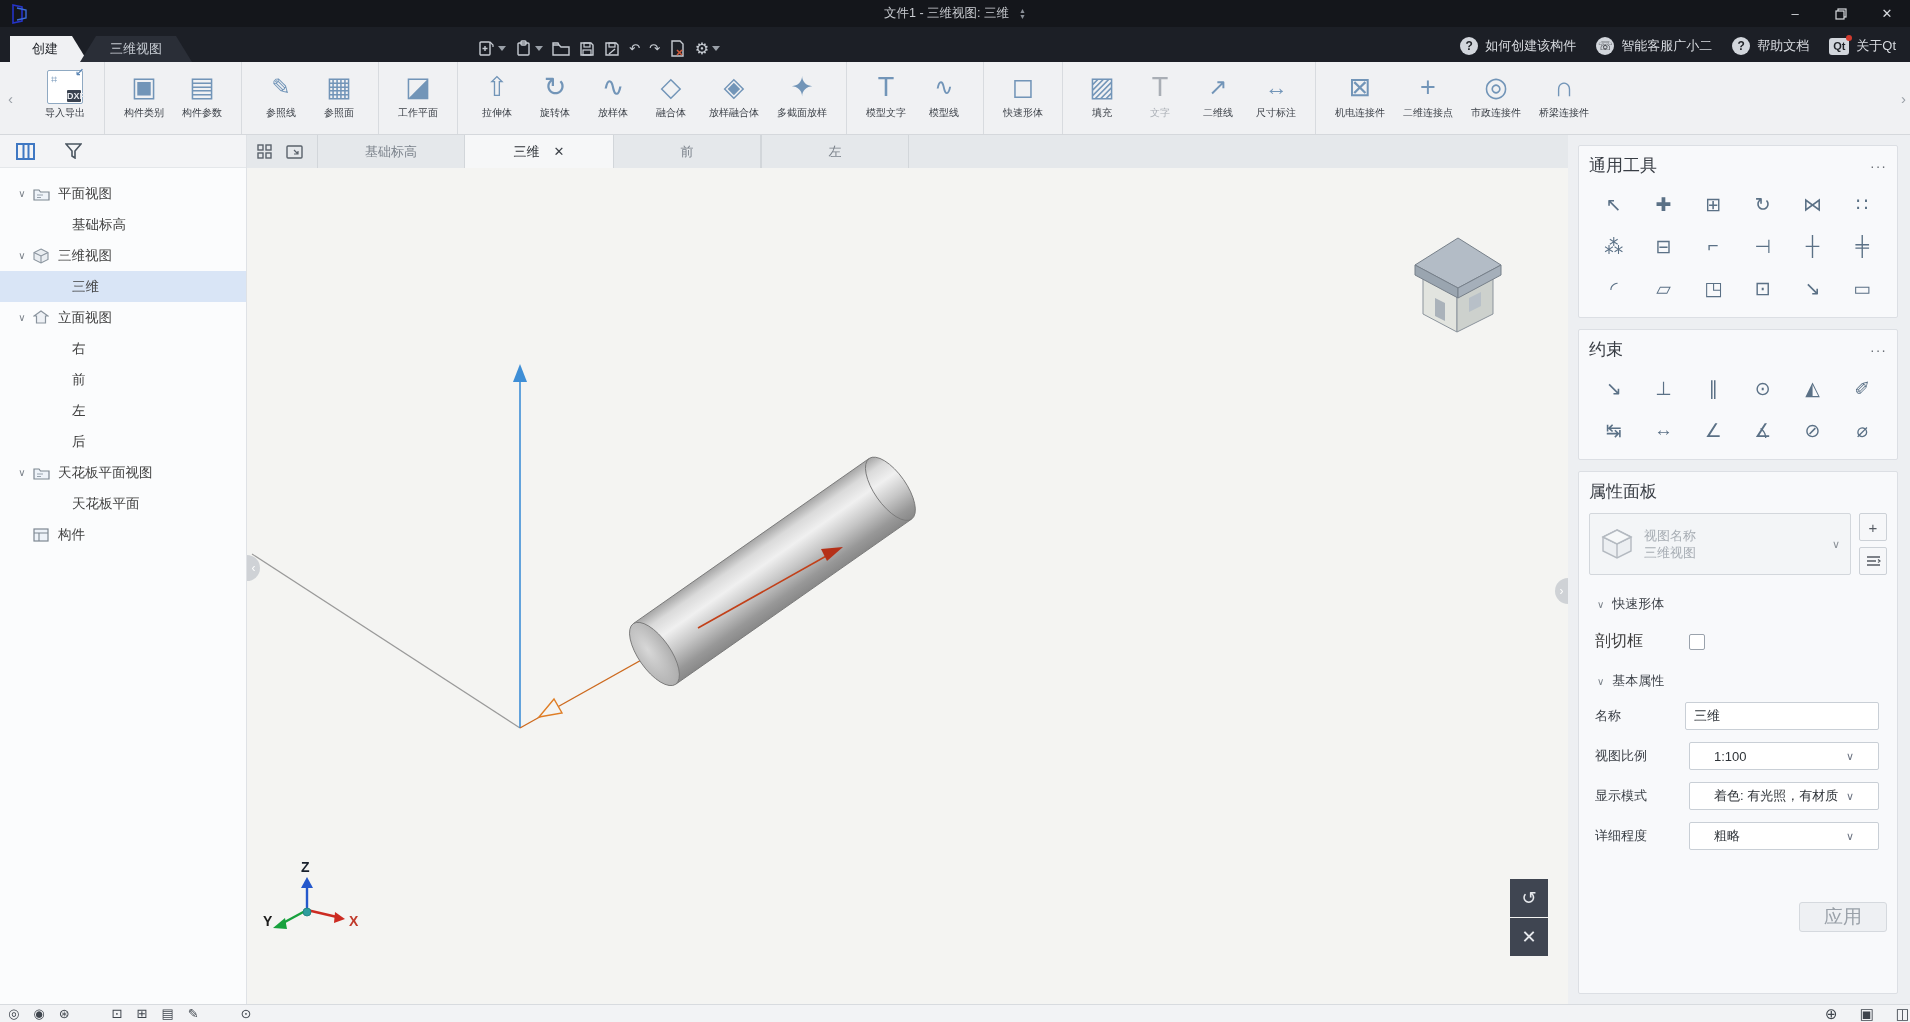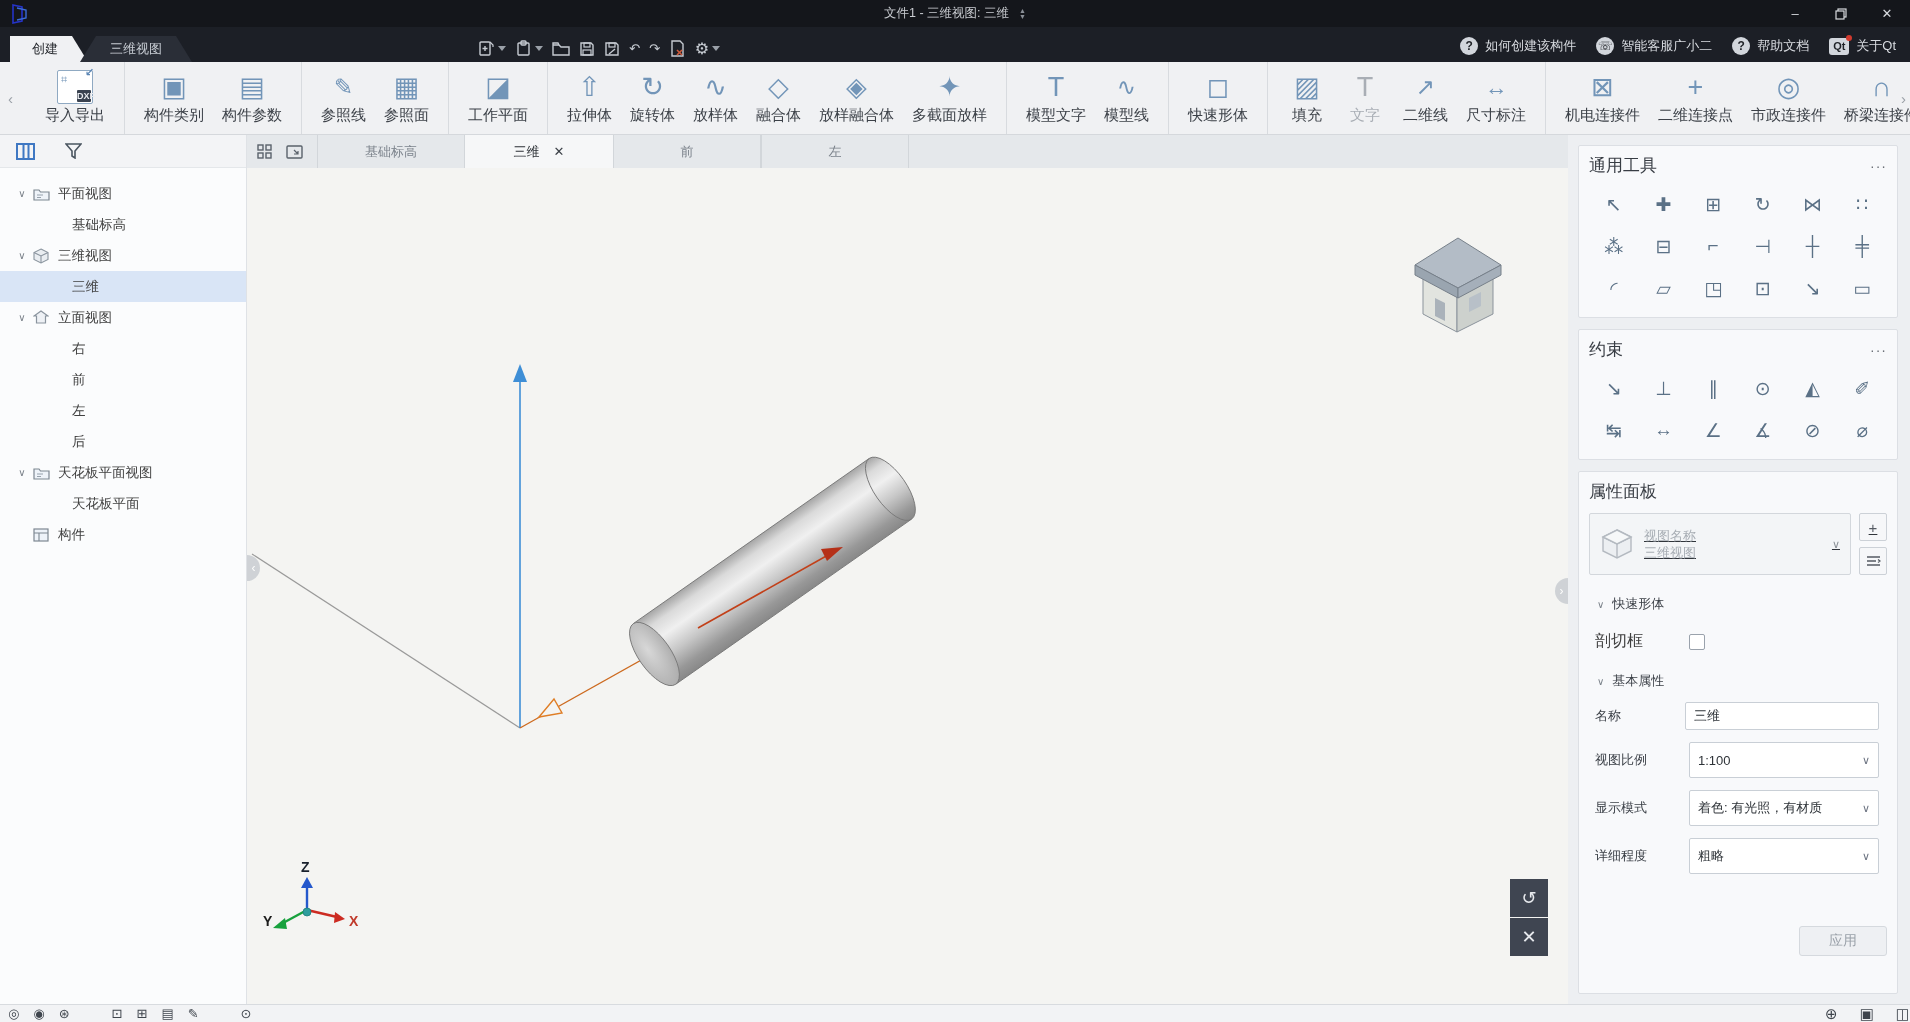--- a/index.html
+++ b/index.html
@@ -37,21 +37,21 @@
 
   
   .ribbon { position:relative; height:73px; background:#f0f1f3; border-bottom:1px solid #d5d8dc; display:flex; align-items:stretch; padding-left:26px; }
   .rscroll { position:absolute; top:28px; color:#9aa0a7; font-size:15px; }
   .rscroll.left { left:8px; } .rscroll.right { right:4px; }
   .rgroup { display:flex; align-items:stretch; border-right:1px solid #d8dbdf; padding:0 10px; }
   .ritem { display:flex; flex-direction:column; align-items:center; justify-content:flex-start; padding:7px 9px 4px;
     cursor:pointer; min-width:58px; }
   .ricon { height:36px; display:flex; align-items:center; justify-content:center; font-size:27px; color:#7295b8; }
   .ricon.small { font-size:23px; }
-  .rlabel { font-size:15px; color:#3c4148; white-space:nowrap; margin-top:1px; }
+  .rlabel { font-size:10px; color:#3c4148; white-space:nowrap; margin-top:1px; }
   .ritem.dim .ricon, .ritem.dim .rlabel { color:#a9aeb5; }
   .dxficon { width:36px; height:34px; position:relative; border:1px solid #8fa9c2; border-radius:2px; background:#fff; }
   .dxficon .pat { position:absolute; left:3px; top:2px; color:#7295b8; font-size:11px; }
   .dxficon .arr { position:absolute; right:-2px; top:-5px; color:#5d87b5; font-size:11px; font-weight:bold; }
   .dxfbadge { position:absolute; left:19px; bottom:1px; right:1px; background:#3a4250; color:#e8eaee;
     font-size:9px; font-weight:bold; text-align:center; border-radius:1px; line-height:12px; }
 
   
   .main { display:flex; height:869px; }
   .sidebar { width:247px; background:#fbfcfd; border-right:1px solid #dfe2e6; display:flex; flex-direction:column; }
@@ -85,45 +85,45 @@
 
   
   .rightpanel { width:342px; background:#edeff2; padding:10px 12px 0 10px; display:flex; flex-direction:column; }
   .card { background:#f8f9fb; border:1px solid #dcdfe4; border-radius:2px; margin-bottom:11px; padding:8px 10px 10px; }
   .card-h { display:flex; justify-content:space-between; align-items:center; }
   .card-h .ct { font-size:17px; color:#383d44; }
   .card-h .more { color:#6b7077; font-size:14px; letter-spacing:1px; cursor:pointer; }
   .toolgrid { display:grid; grid-template-columns:repeat(6,1fr); row-gap:4px; margin-top:8px; }
   .tool { height:38px; display:flex; align-items:center; justify-content:center; font-size:19px; color:#5b7186; cursor:pointer; border-radius:3px; }
   .propcard { flex:1; margin-bottom:10px; }
-  .selrow { display:flex; gap:8px; margin-top:10px;text-decoration:underline; }
+  .selrow { display:flex; gap:8px; margin-top:10px; }
   .selector { flex:1; height:62px; border:1px solid #d3d7dc; background:#f3f5f7; border-radius:2px;
     display:flex; align-items:center; padding:0 10px; gap:10px; cursor:pointer; }
   .selector .ph { color:#a7adb4; font-size:13px; line-height:17px; flex:1; }
   .selector .chev { color:#8a9097; font-size:11px; }
   .selbtns { display:flex; flex-direction:column; gap:6px; }
   .selbtn { width:28px; height:28px; border:1px solid #ccd1d7; background:#f6f7f9; border-radius:2px;
     display:flex; align-items:center; justify-content:center; color:#555b63; font-size:15px; cursor:pointer; }
   .grouph { display:flex; align-items:center; gap:8px; margin:20px 0 0 8px; cursor:pointer; }
   .grouph .chev { color:#7b828a; font-size:10px; }
   .grouph .gl { font-size:13px; color:#3a3f46; }
   .cbrow { display:flex; align-items:center; margin:18px 0 0 6px; }
   .cbrow .cbl { width:94px; font-size:16px; color:#404040; }
   .checkbox { width:16px; height:16px; border:1px solid #9aa2ac; background:#fff; border-radius:2px; cursor:pointer; }
   .frow { display:flex; align-items:center; margin:12px 8px 0 6px; }
   .frow .fl { width:94px; font-size:13px; color:#3a3f46; }
   .finput { flex:1; height:28px; border:1px solid #c9cfd6; background:#fff; border-radius:2px;
     font-family:inherit; font-size:13px; color:#2e3338; padding:0 8px; }
-  .fselect { flex:1; height:36px; border:1px solid #c9cfd6; background:#fff; border-radius:2px;
-    display:flex; align-items:center; padding:0 8px; cursor:pointer; }
+  .fselect { flex:1; height:28px; border:1px solid #c9cfd6; background:#fff; border-radius:2px;
+    display:flex; align-items:center; padding:0 24px; cursor:pointer; }
   .fselect .fv { flex:1; font-size:13px; color:#2e3338; }
   .fselect .chev { color:#6b7280; font-size:11px; }
   .applyrow { display:flex; justify-content:flex-end; margin-top:52px; }
   .applybtn { width:88px; height:30px; background:#eef0f3; border:1px solid #d5d9de; border-radius:3px;
-    color:#9aa1a9; font-size:14px; display:flex; align-items:center; justify-content:center; cursor:pointer; }
+    color:#9aa1a9; font-size:19px; display:flex; align-items:center; justify-content:center; cursor:pointer; }
 
   
   .statusbar { height:18px; background:#f2f3f5; border-top:1px solid #d8dbdf; display:flex; align-items:center; padding:0 0 0 8px; }
   .sico { color:#3f454d; font-size:13px; line-height:13px; margin-right:14px; cursor:pointer; }
   .sico.gap { margin-left:28px; }
   .sb-right { margin-left:auto; display:flex; align-items:center; }
   .sb-right .sico { font-size:15px; margin-right:0; margin-left:22px; }
   svg { display:block; }
 </style>
 </head>

